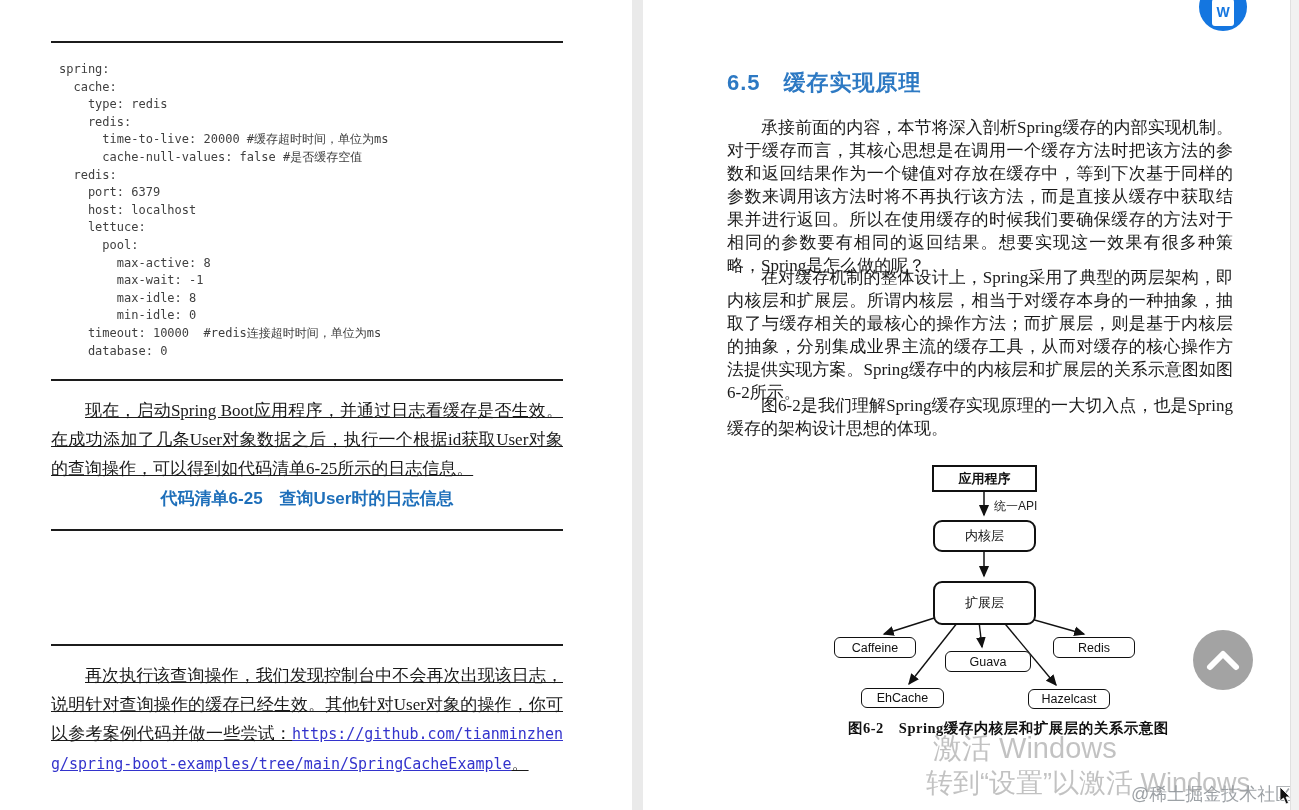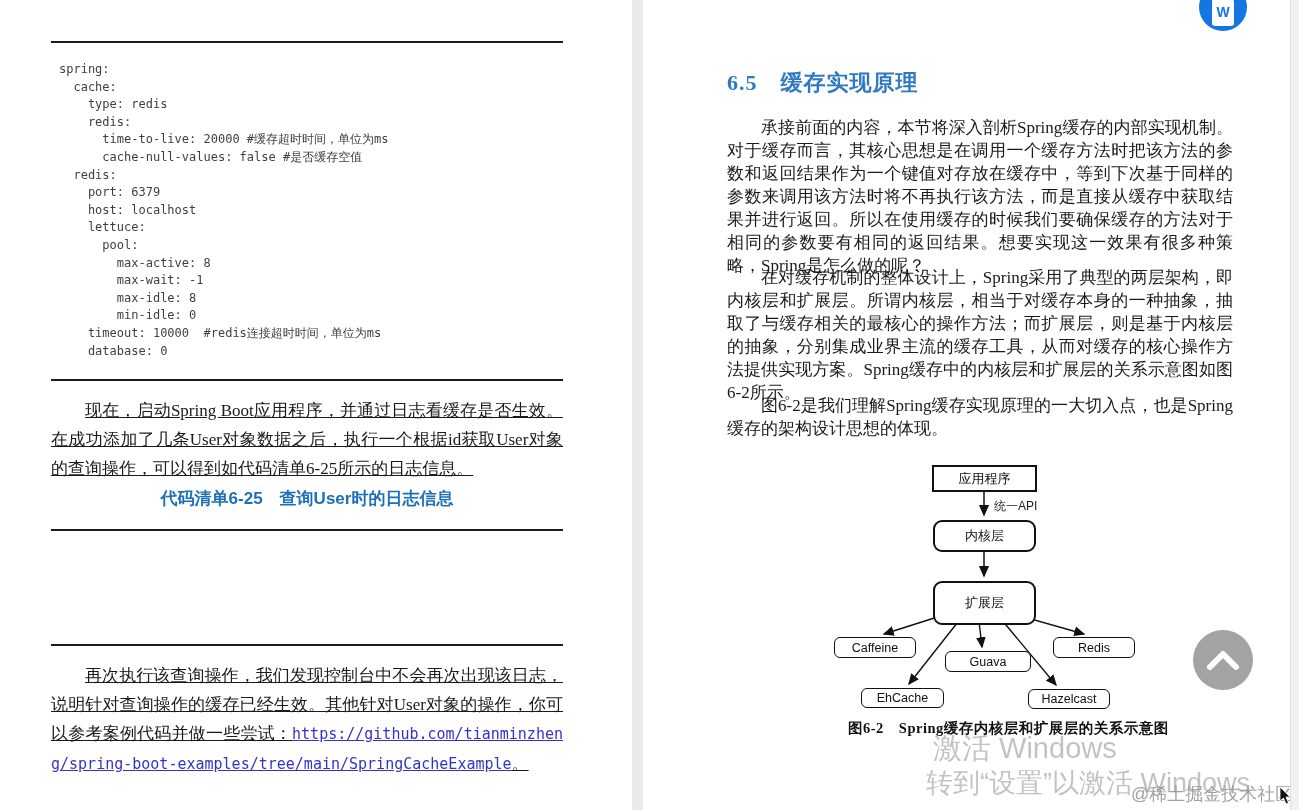--- a/index.html
+++ b/index.html
@@ -85,21 +85,21 @@
 
   <div class="rule" style="left:35px; top:644px; width:512px;"></div>
 
   <p class="body-para" style="left:35px; top:661px;"><span>再次执行该查询操作，我们发现控制台中不会再次出现该日志，说明针对查询操作的缓存已经生效。其他针对User对象的操作，你可以参考案例代码并做一些尝试：</span><a href="#" class="doc-link">https://github.com/tianminzheng/spring-boot-examples/tree/main/SpringCacheExample</a><span>。</span></p>
 </div>
 
 <div class="page-divider"></div>
 
 <div id="right-page" class="page"></div>
 
-<h2 class="section-heading" style="left:727px; top:68px;font-family:Liberation Serif, serif;">6.5　缓存实现原理</h2>
+<h2 class="section-heading" style="left:727px; top:68px;">6.5　缓存实现原理</h2>
 
 <p class="rp-para" style="left:727px; top:116px;">承接前面的内容，本节将深入剖析Spring缓存的内部实现机制。对于缓存而言，其核心思想是在调用一个缓存方法时把该方法的参数和返回结果作为一个键值对存放在缓存中，等到下次基于同样的参数来调用该方法时将不再执行该方法，而是直接从缓存中获取结果并进行返回。所以在使用缓存的时候我们要确保缓存的方法对于相同的参数要有相同的返回结果。想要实现这一效果有很多种策略，Spring是怎么做的呢？</p>
 
 <p class="rp-para" style="left:727px; top:266px;">在对缓存机制的整体设计上，Spring采用了典型的两层架构，即内核层和扩展层。所谓内核层，相当于对缓存本身的一种抽象，抽取了与缓存相关的最核心的操作方法；而扩展层，则是基于内核层的抽象，分别集成业界主流的缓存工具，从而对缓存的核心操作方法提供实现方案。Spring缓存中的内核层和扩展层的关系示意图如图6-2所示。</p>
 
 <p class="rp-para" style="left:727px; top:394px;">图6-2是我们理解Spring缓存实现原理的一大切入点，也是Spring缓存的架构设计思想的体现。</p>
 
 <div id="diagram">
   <svg class="arrows" width="390" height="262" viewBox="0 0 390 262">
     <defs>
@@ -109,21 +109,21 @@
     </defs>
     <line x1="174" y1="37" x2="174" y2="60" stroke="#111" stroke-width="1.5" marker-end="url(#ah)"></line>
     <line x1="174" y1="97" x2="174" y2="121" stroke="#111" stroke-width="1.5" marker-end="url(#ah)"></line>
     <line x1="140" y1="158" x2="74" y2="179" stroke="#111" stroke-width="1.4" marker-end="url(#ah)"></line>
     <line x1="168" y1="158" x2="172" y2="192" stroke="#111" stroke-width="1.4" marker-end="url(#ah)"></line>
     <line x1="200" y1="158" x2="274" y2="179" stroke="#111" stroke-width="1.4" marker-end="url(#ah)"></line>
     <line x1="155" y1="158" x2="99" y2="229" stroke="#111" stroke-width="1.4" marker-end="url(#ah)"></line>
     <line x1="186" y1="158" x2="246" y2="230" stroke="#111" stroke-width="1.4" marker-end="url(#ah)"></line>
   </svg>
 
-  <div class="dnode sharp" style="left:122px; top:10px;  width:105px; height:27px;">应用程序</div>
+  <div class="dnode sharp" style="left:122px; top:10px;  width:105px; height:27px;font-weight:bold;">应用程序</div>
   <div class="arrow-label" style="left:184px; top:43px;">统一API</div>
   <div class="dnode round" style="left:123px; top:65px;  width:103px; height:32px;">内核层</div>
   <div class="dnode round" style="left:123px; top:126px; width:103px; height:44px;">扩展层</div>
   <div class="dnode tool" style="left:24px;  top:182px; width:82px; height:21px;">Caffeine</div>
   <div class="dnode tool" style="left:135px; top:196px; width:86px; height:21px;">Guava</div>
   <div class="dnode tool" style="left:243px; top:182px; width:82px; height:21px;">Redis</div>
   <div class="dnode tool" style="left:51px;  top:233px; width:83px; height:20px;">EhCache</div>
   <div class="dnode tool" style="left:218px; top:234px; width:82px; height:20px;">Hazelcast</div>
 </div>
 

